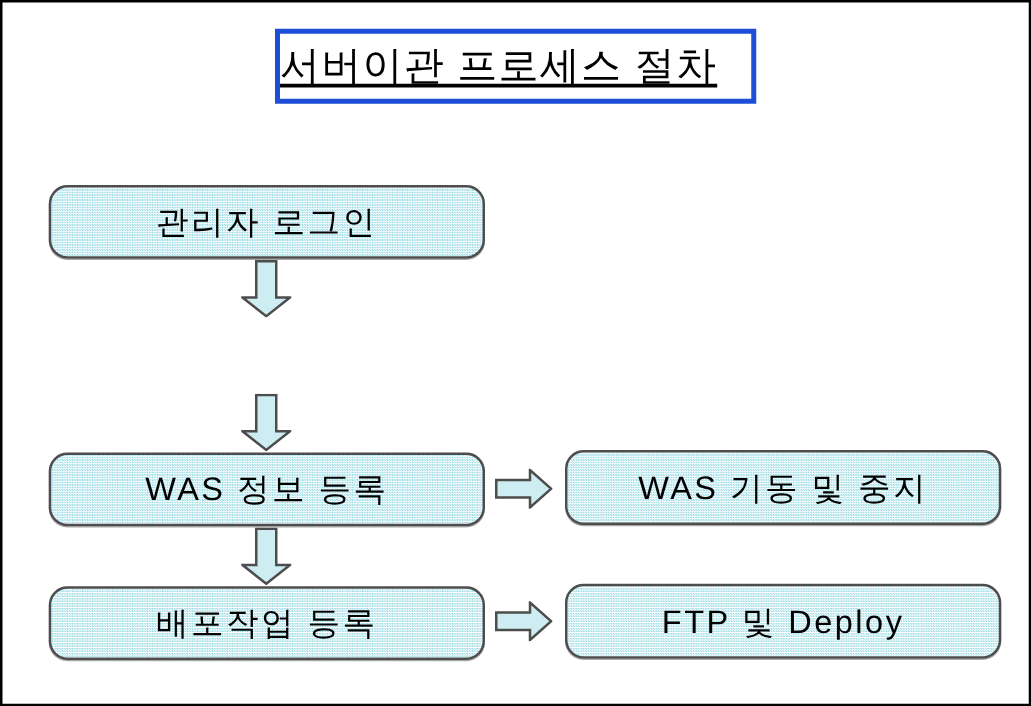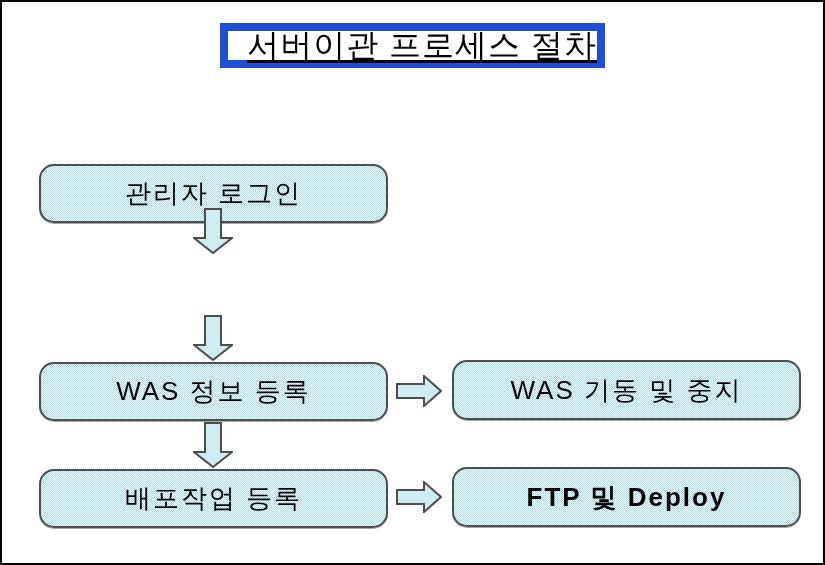--- a/index.html
+++ b/index.html
@@ -16,24 +16,24 @@
     width:825px;height:565px;
     box-sizing:border-box;
     border:2px solid var(--outer-border);
     background:#ffffff;
     font-family:"Liberation Sans","DejaVu Sans",sans-serif;
     color:var(--text-color);
     overflow:hidden;
   }
   .title-box{
     position:absolute;
-    left:218px;top:21px;width:385px;height:45px;
+    left:218px;top:21px;width:385px;height:60px;
     box-sizing:border-box;
-    border:8px solid #1d4ed8;
-    display:flex;align-items:center;justify-content:flex-end;
+    border:4px solid #1d4ed8;
+    display:flex;align-items:center;justify-content:flex-start;
     background:#ffffff;
   }
   .title-text{
     font-size:32px;
     letter-spacing:1px;
     text-decoration:underline;
     text-underline-offset:4px;
     white-space:nowrap;
   }
   .node{
@@ -64,38 +64,38 @@
 </style>
 </head>
 <body>
 
 <div class="canvas">
 
   <div class="title-box">
     <span class="title-text">서버이관 프로세스 절차</span>
   </div>
 
-  <div class="node left-col" style="top:146px;margin-top:16px;">
+  <div class="node left-col" style="top:146px;">
     <span class="label">관리자 로그인</span>
   </div>
 
 
   <div class="node left-col" style="top:360px;text-align:center;">
     <span class="label">WAS 정보 등록</span>
   </div>
 
   <div class="node left-col" style="top:467px;">
     <span class="label">배포작업 등록</span>
   </div>
 
   <div class="node right-col" style="top:358px;">
     <span class="label">WAS 기동 및 중지</span>
   </div>
 
-  <div class="node right-col" style="top:465px;font-weight:bold;">
+  <div class="node right-col" style="top:465px;">
     <span class="label">FTP 및 Deploy</span>
   </div>
 
   <svg class="arrow" style="left:191px;top:206px;" width="40" height="46" viewBox="0 0 40 46" aria-hidden="true">
     <polygon points="12,1 28,1 28,30 39,30 20,45 1,30 12,30"></polygon>
   </svg>
 
   <svg class="arrow" style="left:191px;top:313px;" width="40" height="46" viewBox="0 0 40 46" aria-hidden="true">
     <polygon points="12,1 28,1 28,30 39,30 20,45 1,30 12,30"></polygon>
   </svg>

